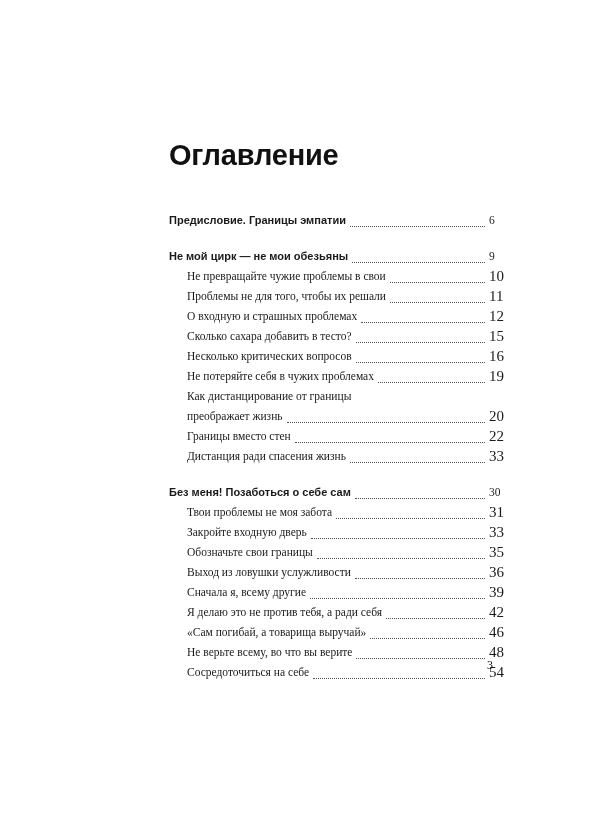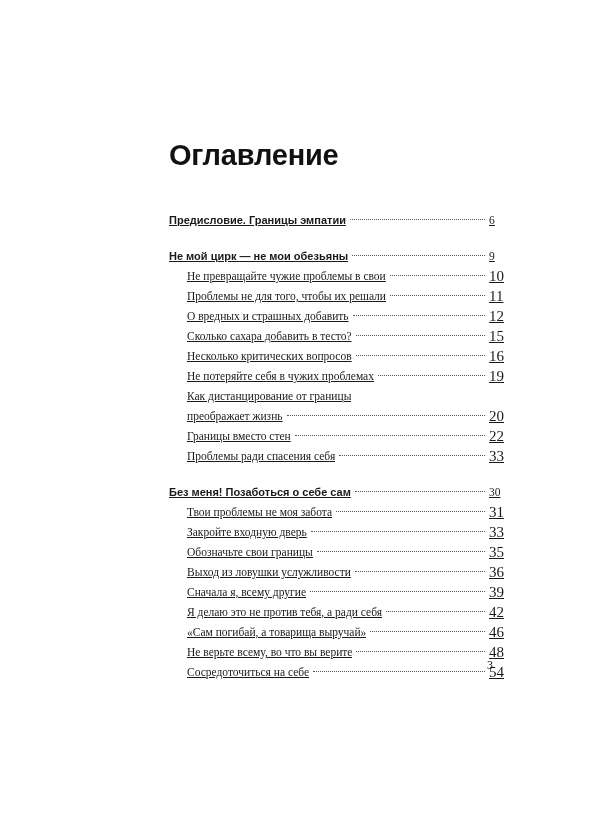--- a/index.html
+++ b/index.html
@@ -35,26 +35,25 @@
     position: absolute;
     left: 137px;
     top: 210px;
     width: 340px;
   }
   .group {
     margin-bottom: 0px;
   }
   .entry {
     display: flex;
-    align-items: center;
+    align-items: flex-end;
     font-size: 11.5px;
     line-height: 20px;
     color: #1a1a1a;
     white-space: nowrap;
-    text-decoration: underline;
   }
   .entry .label {
     flex: 0 1 auto;
     overflow: hidden;
     text-overflow: clip;
   }
   .entry .dots {
     flex: 1 1 auto;
     margin: 0 4px 3px 4px;
     border-bottom: 1px dotted #555;
@@ -119,21 +118,21 @@
           <span class="label">Не превращайте чужие проблемы в свои</span>
           <span class="dots"></span>
           <span class="page-num">10</span>
         </div>
         <div class="entry level2">
           <span class="label">Проблемы не для того, чтобы их решали</span>
           <span class="dots"></span>
           <span class="page-num">11</span>
         </div>
         <div class="entry level2">
-          <span class="label">О вредных и страшных добавить</span>
+          <span class="label">О входную и страшных проблемах</span>
           <span class="dots"></span>
           <span class="page-num">12</span>
         </div>
         <div class="entry level2">
           <span class="label">Сколько сахара добавить в тесто?</span>
           <span class="dots"></span>
           <span class="page-num">15</span>
         </div>
         <div class="entry level2">
           <span class="label">Несколько критических вопросов</span>
@@ -154,21 +153,21 @@
           <span class="label">преображает жизнь</span>
           <span class="dots"></span>
           <span class="page-num">20</span>
         </div>
         <div class="entry level2">
           <span class="label">Границы вместо стен</span>
           <span class="dots"></span>
           <span class="page-num">22</span>
         </div>
         <div class="entry level2">
-          <span class="label">Проблемы ради спасения себя</span>
+          <span class="label">Дистанция ради спасения жизнь</span>
           <span class="dots"></span>
           <span class="page-num">33</span>
         </div>
       </div>
       <div class="spacer-md"></div>
       <div class="group">
         <div class="entry level1">
           <span class="label">Без меня! Позаботься о себе сам</span>
           <span class="dots"></span>
           <span class="page-num">30</span>

